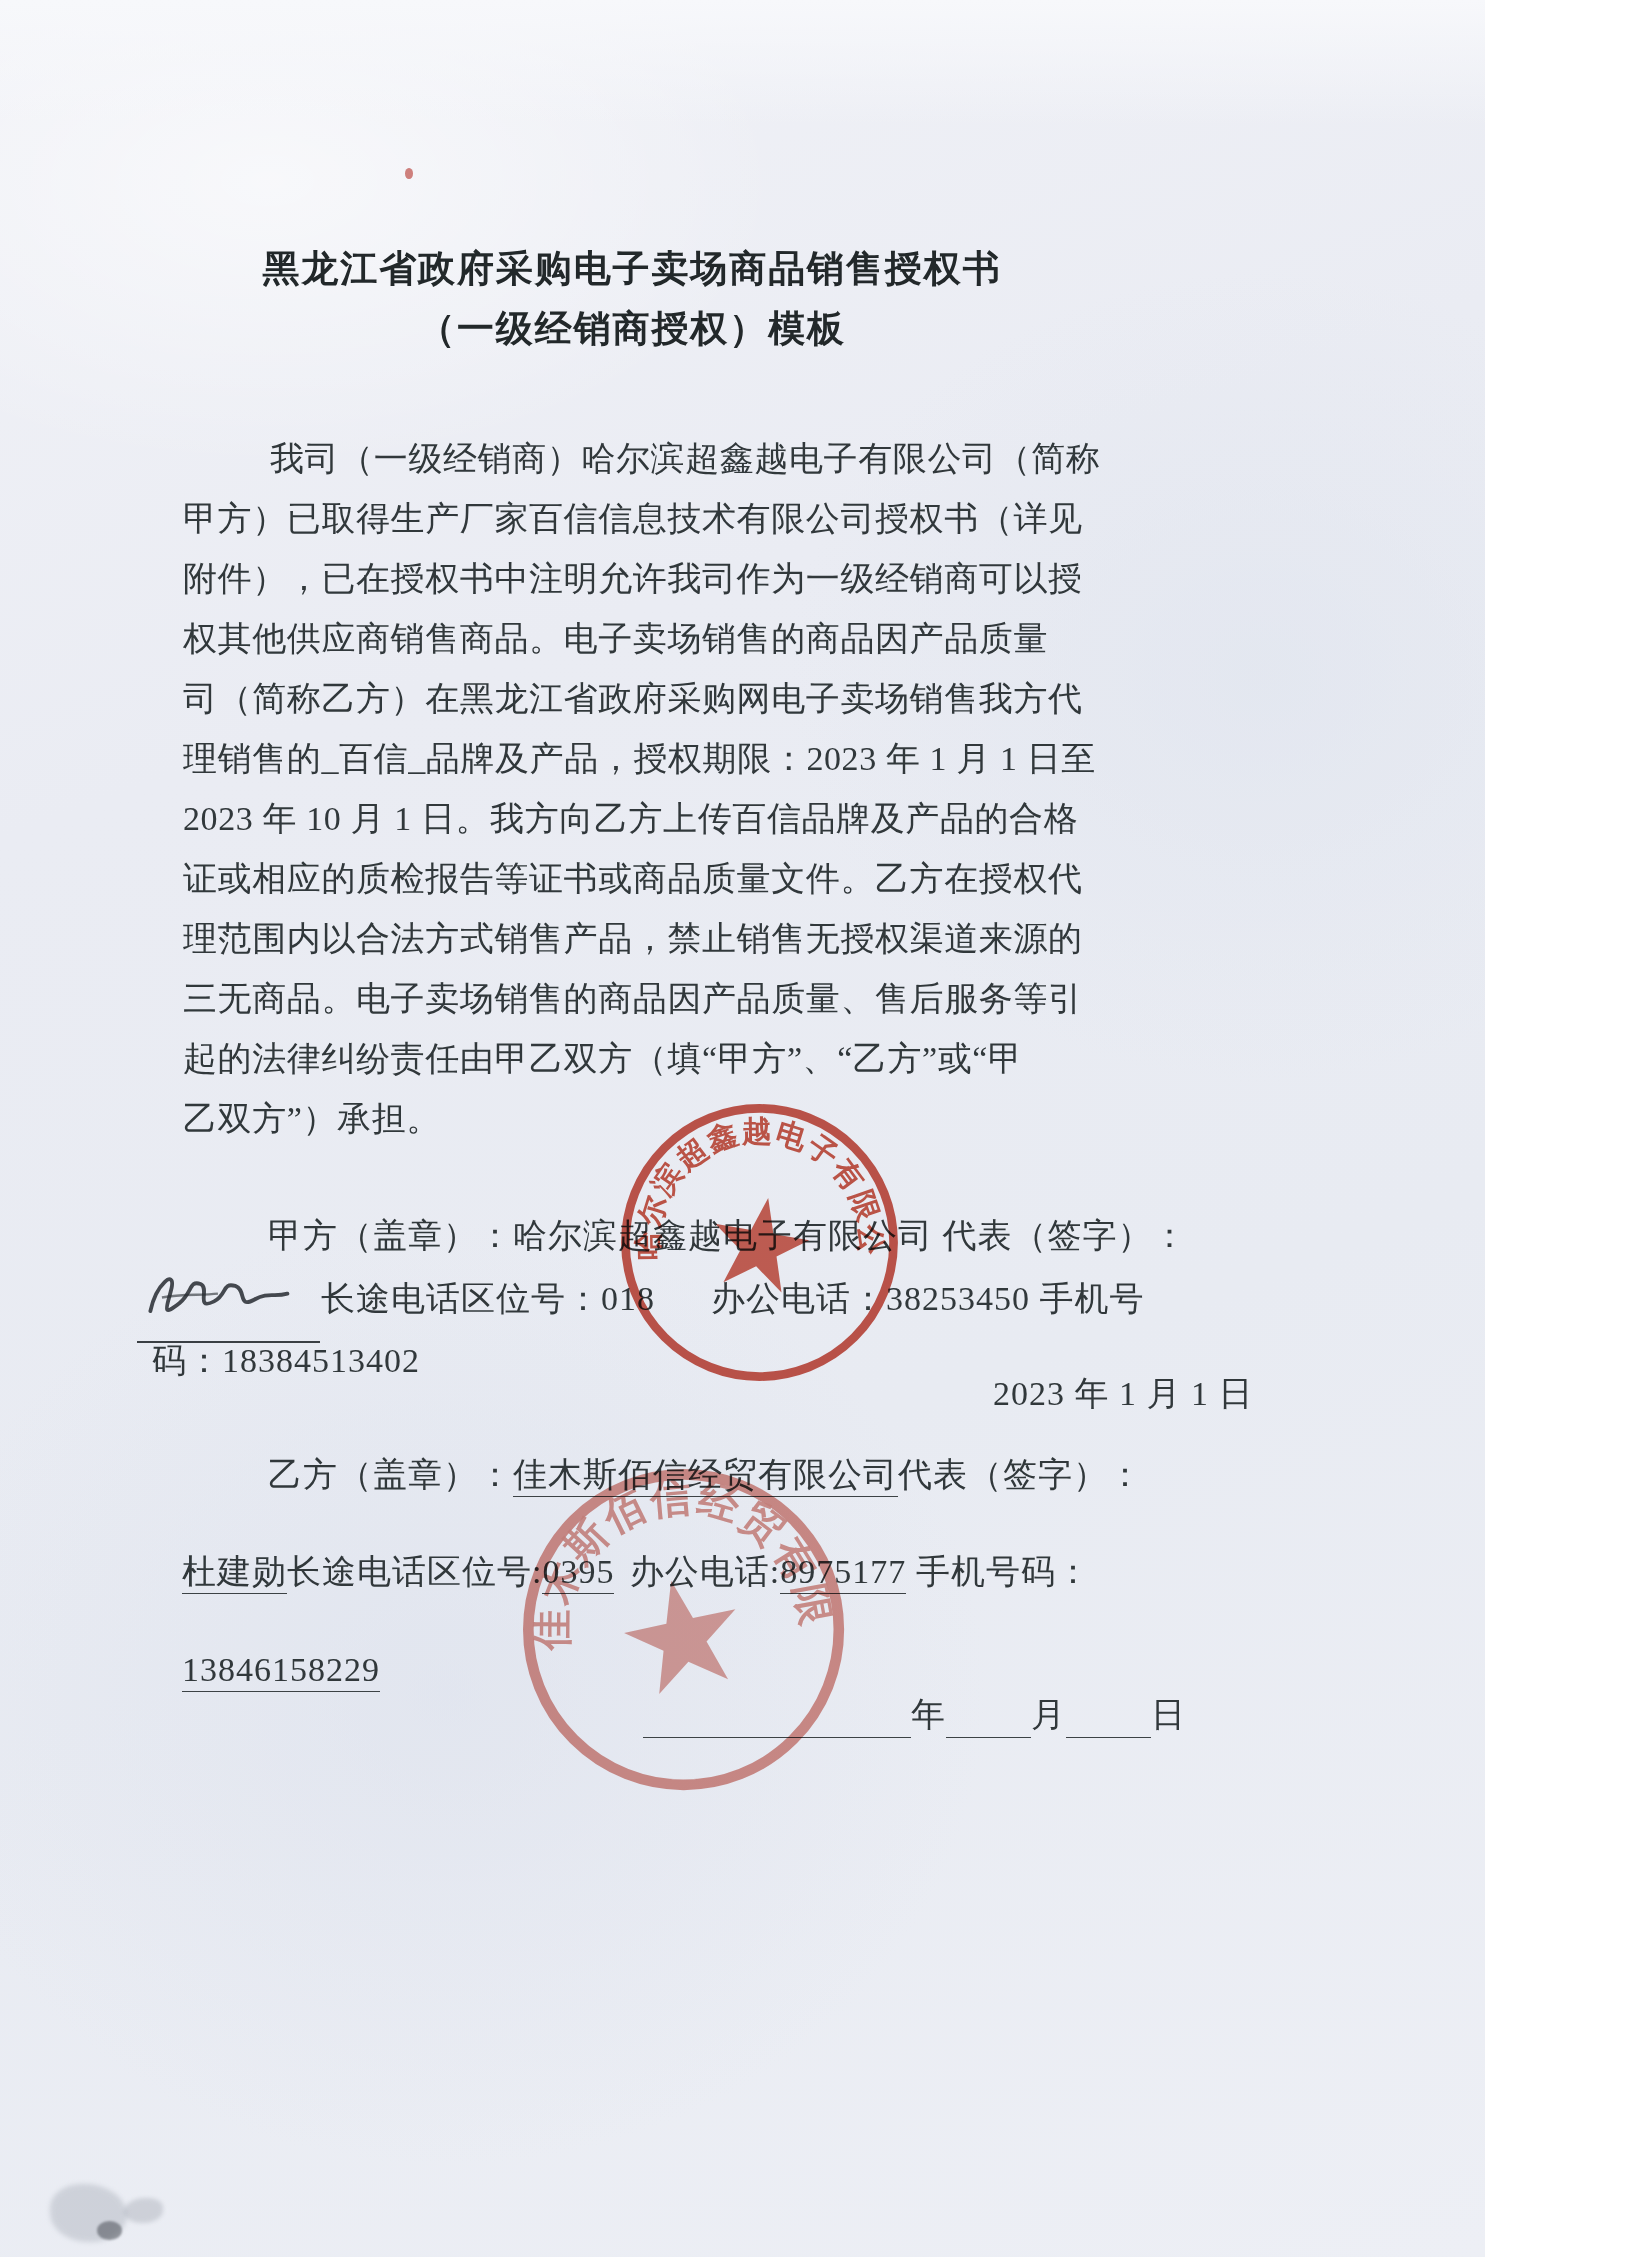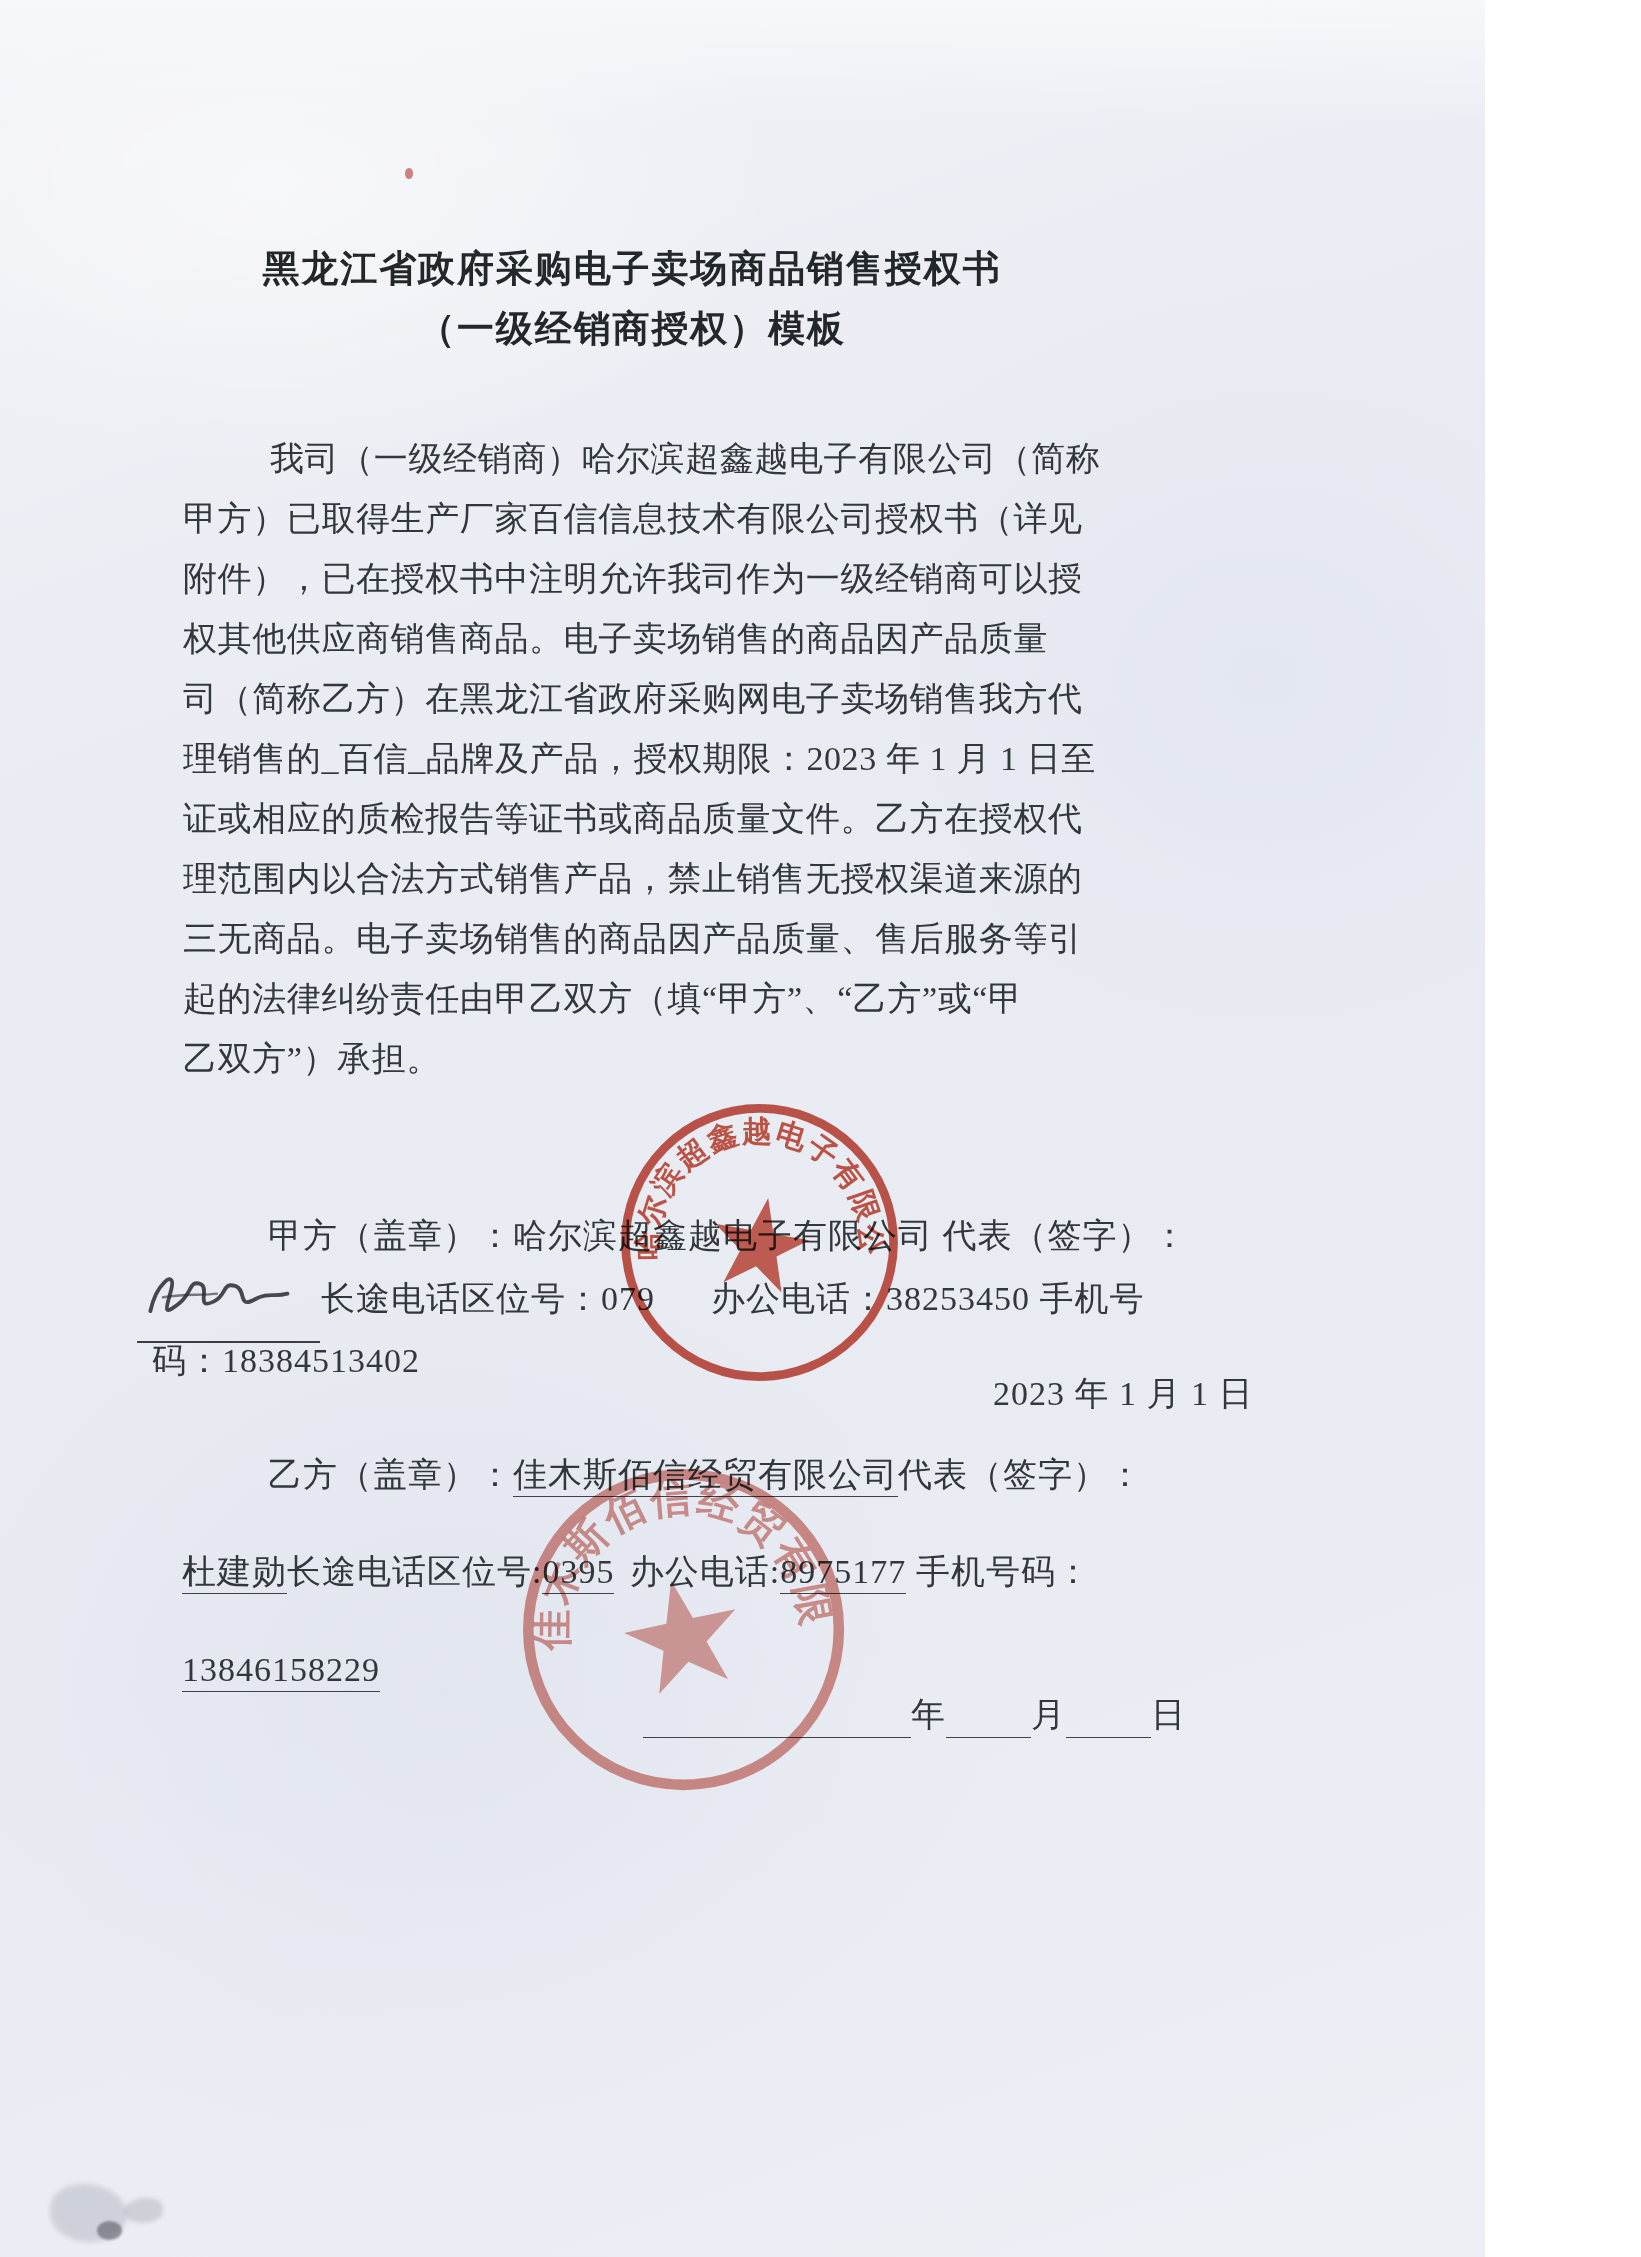--- a/index.html
+++ b/index.html
@@ -56,37 +56,38 @@
   <div class="title title1">黑龙江省政府采购电子卖场商品销售授权书</div>
   <div class="title title2">（一级经销商授权）模板</div>
 
   <div class="bodyblock">
     <div class="line indent">我司（一级经销商）哈尔滨超鑫越电子有限公司（简称</div>
     <div class="line">甲方）已取得生产厂家百信信息技术有限公司授权书（详见</div>
     <div class="line">附件），已在授权书中注明允许我司作为一级经销商可以授</div>
     <div class="line">权其他供应商销售商品。电子卖场销售的商品因产品质量</div>
     <div class="line">司（简称乙方）在黑龙江省政府采购网电子卖场销售我方代</div>
     <div class="line">理销售的_百信_品牌及产品，授权期限：2023 年 1 月 1 日至</div>
+    <div class="line">2023 年 10 月 1 日。我方向乙方上传百信品牌及产品的合格</div>
     <div class="line">证或相应的质检报告等证书或商品质量文件。乙方在授权代</div>
     <div class="line">理范围内以合法方式销售产品，禁止销售无授权渠道来源的</div>
     <div class="line">三无商品。电子卖场销售的商品因产品质量、售后服务等引</div>
     <div class="line">起的法律纠纷责任由甲乙双方（填“甲方”、“乙方”或“甲</div>
     <div class="line">乙双方”）承担。</div>
   </div>
 
   <div class="aline" style="left:268px;top:1213px;">甲方（盖章）：哈尔滨超鑫越电子有限公司 代表（签字）：</div>
 
   <svg class="stamp" style="left:133px;top:1255px;mix-blend-mode:normal;" width="193" height="87" viewBox="0 0 200 90">
     <path d="M18,58 C24,30 44,14 40,34 C36,52 28,66 48,50 C62,38 58,26 70,30 C80,34 64,58 84,48 C98,41 92,28 106,32 C118,36 108,56 126,46 C140,38 146,44 160,40" fill="none" stroke="#272b31" stroke-width="4" stroke-linecap="round" opacity="0.85"></path>
     <path d="M30,44 C50,40 70,42 88,40" fill="none" stroke="#272b31" stroke-width="2.5" opacity="0.6"></path>
   </svg>
   <div class="sig-underline"></div>
 
   <div class="aline" style="left:321px;top:1276px;">
-    <span>长途电话区位号：079</span><span style="display:inline-block;width:56px;"></span><span>办公电话：38253450 手机号</span>
+    <span>长途电话区位号：018</span><span style="display:inline-block;width:56px;"></span><span>办公电话：38253450 手机号</span>
   </div>
   <div class="aline" style="left:152px;top:1338px;">码：18384513402</div>
   <div class="aline" style="left:993px;top:1371px;">2023 年 1 月 1 日</div>
 
   <div class="aline" style="left:268px;top:1452px;">
     <span>乙方（盖章）：</span><span class="u">佳木斯佰信经贸有限公司</span><span>代表（签字）：</span>
   </div>
 
   <div class="aline" style="left:182px;top:1549px;">
     <span class="u">杜建勋</span><span>长途电话区位号:</span><span class="u">0395</span><span style="display:inline-block;width:15.4px;"></span><span>办公电话:</span><span class="u">8975177</span><span style="display:inline-block;width:9.7px;"></span><span>手机号码：</span>

